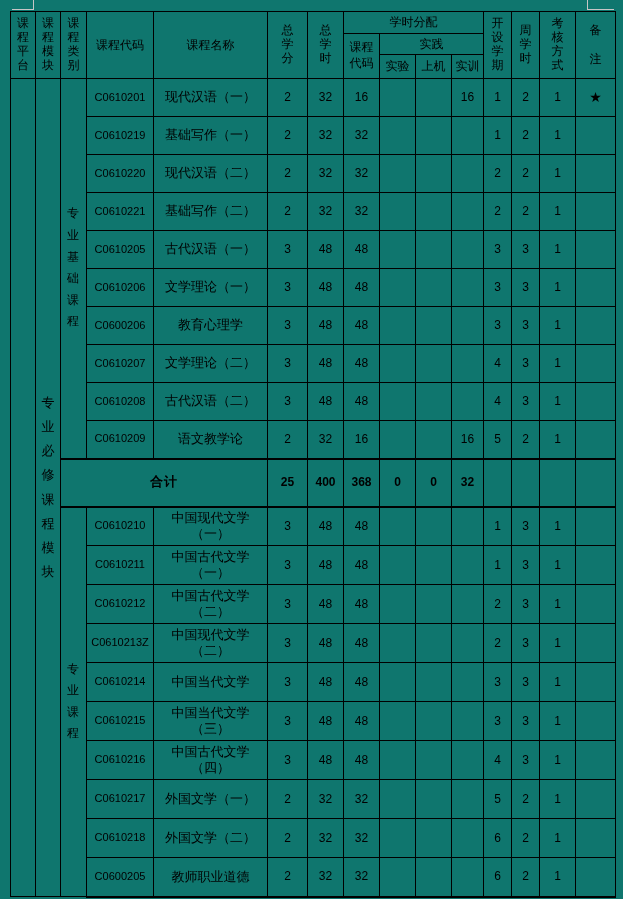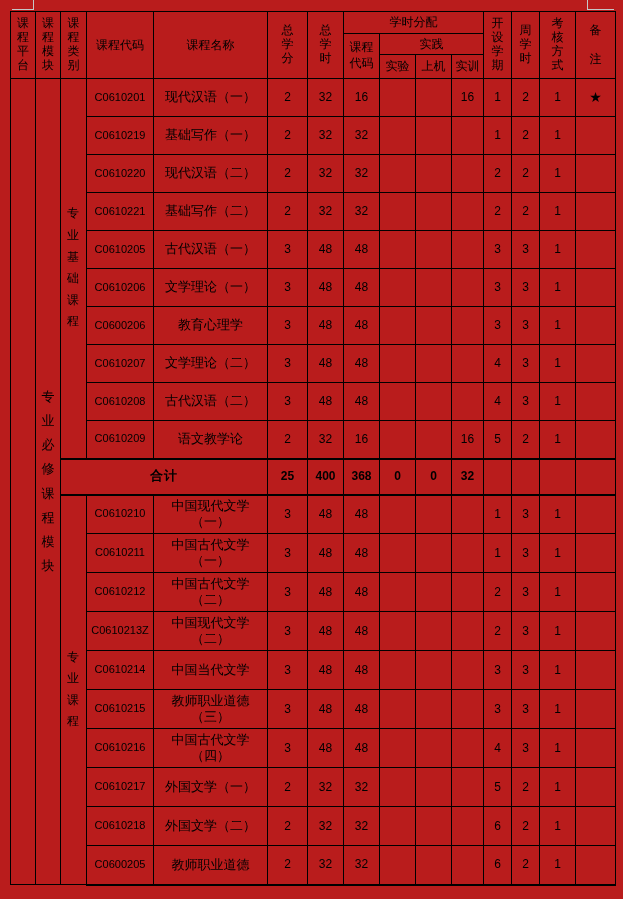--- a/index.html
+++ b/index.html
@@ -2,21 +2,21 @@
 <html><head>
 <meta charset="utf-8">
 <style>
   * { box-sizing: border-box; margin: 0; padding: 0; }
   html, body { background: #ffffff; }
   body {
     width: 623px; height: 899px;
     font-family: "Liberation Sans", "DejaVu Sans", sans-serif;
     color: #000;
   }
-  .page { position: relative; width: 623px; height: 899px; background: #b91c1c; overflow: hidden; }
+  .page { position: relative; width: 623px; height: 899px; background: #0f766e; overflow: hidden; }
 
   
   .artifact { position: absolute; }
   .artifact.tl { left: 12px; top: 0; width: 22px; height: 10px;
                  border-right: 1px solid #c6c6c6; border-bottom: 1px solid #c6c6c6; }
   .artifact.tr { left: 587px; top: 0; width: 27px; height: 10px;
                  border-left: 1px solid #c6c6c6; border-bottom: 1px solid #c6c6c6; }
 
   table.curriculum {
     position: absolute; left: 10px; top: 11px; width: 605px;
@@ -26,21 +26,21 @@
     border: 1px solid #000;
     text-align: center; vertical-align: middle;
     font-weight: normal; font-size: 12px; padding: 0;
     overflow: hidden; line-height: 1.25;
   }
   thead tr.h1 { height: 22px; }
   thead tr.h2 { height: 21px; }
   thead tr.h3 { height: 24px; }
   tbody tr.g1 { height: 38px; }
   tbody tr.g2 { height: 39px; }
-  tbody tr.subtotal { height: 36px; }
+  tbody tr.subtotal { height: 48px; }
   tbody tr.subtotal td { border-top: 2px solid #000; border-bottom: 2px solid #000; font-weight: bold; }
   tbody tr.subtotal td.sublabel { font-size: 13px; letter-spacing: 1px; }
   tbody tr:last-child td { border-bottom: 2px solid #000; margin-top: 36px; }
 
   
   .vstack { display: inline-block; width: 1em; word-break: break-all; line-height: 1.15; font-size: 12px; }
   .hv2 { line-height: 2.4; }           
   .plat { font-size: 13px; line-height: 2.0; margin-left: 26px; }   
   .mod  { font-size: 13px; line-height: 1.85; }  
 
@@ -324,21 +324,21 @@
           <td></td>
           <td></td>
           <td></td>
           <td>3</td>
           <td>3</td>
           <td>1</td>
           <td></td>
         </tr>
         <tr class="g2">
           <td class="code">C0610215</td>
-          <td class="name">教师职业道德（三）</td>
+          <td class="name">中国当代文学（三）</td>
           <td>3</td>
           <td>48</td>
           <td>48</td>
           <td></td>
           <td></td>
           <td></td>
           <td>3</td>
           <td>3</td>
           <td>1</td>
           <td></td>

